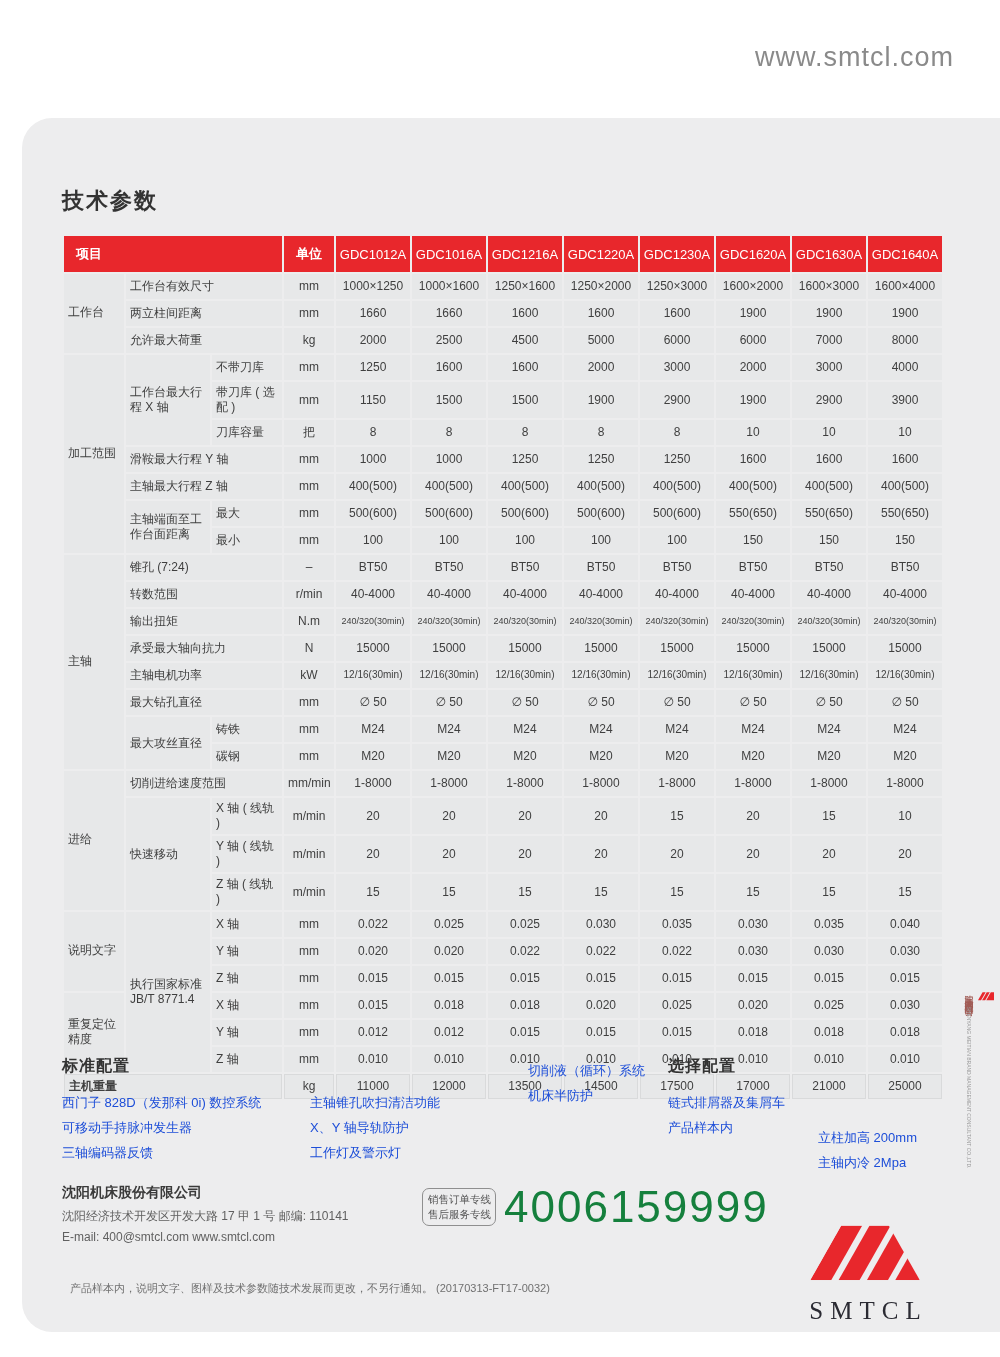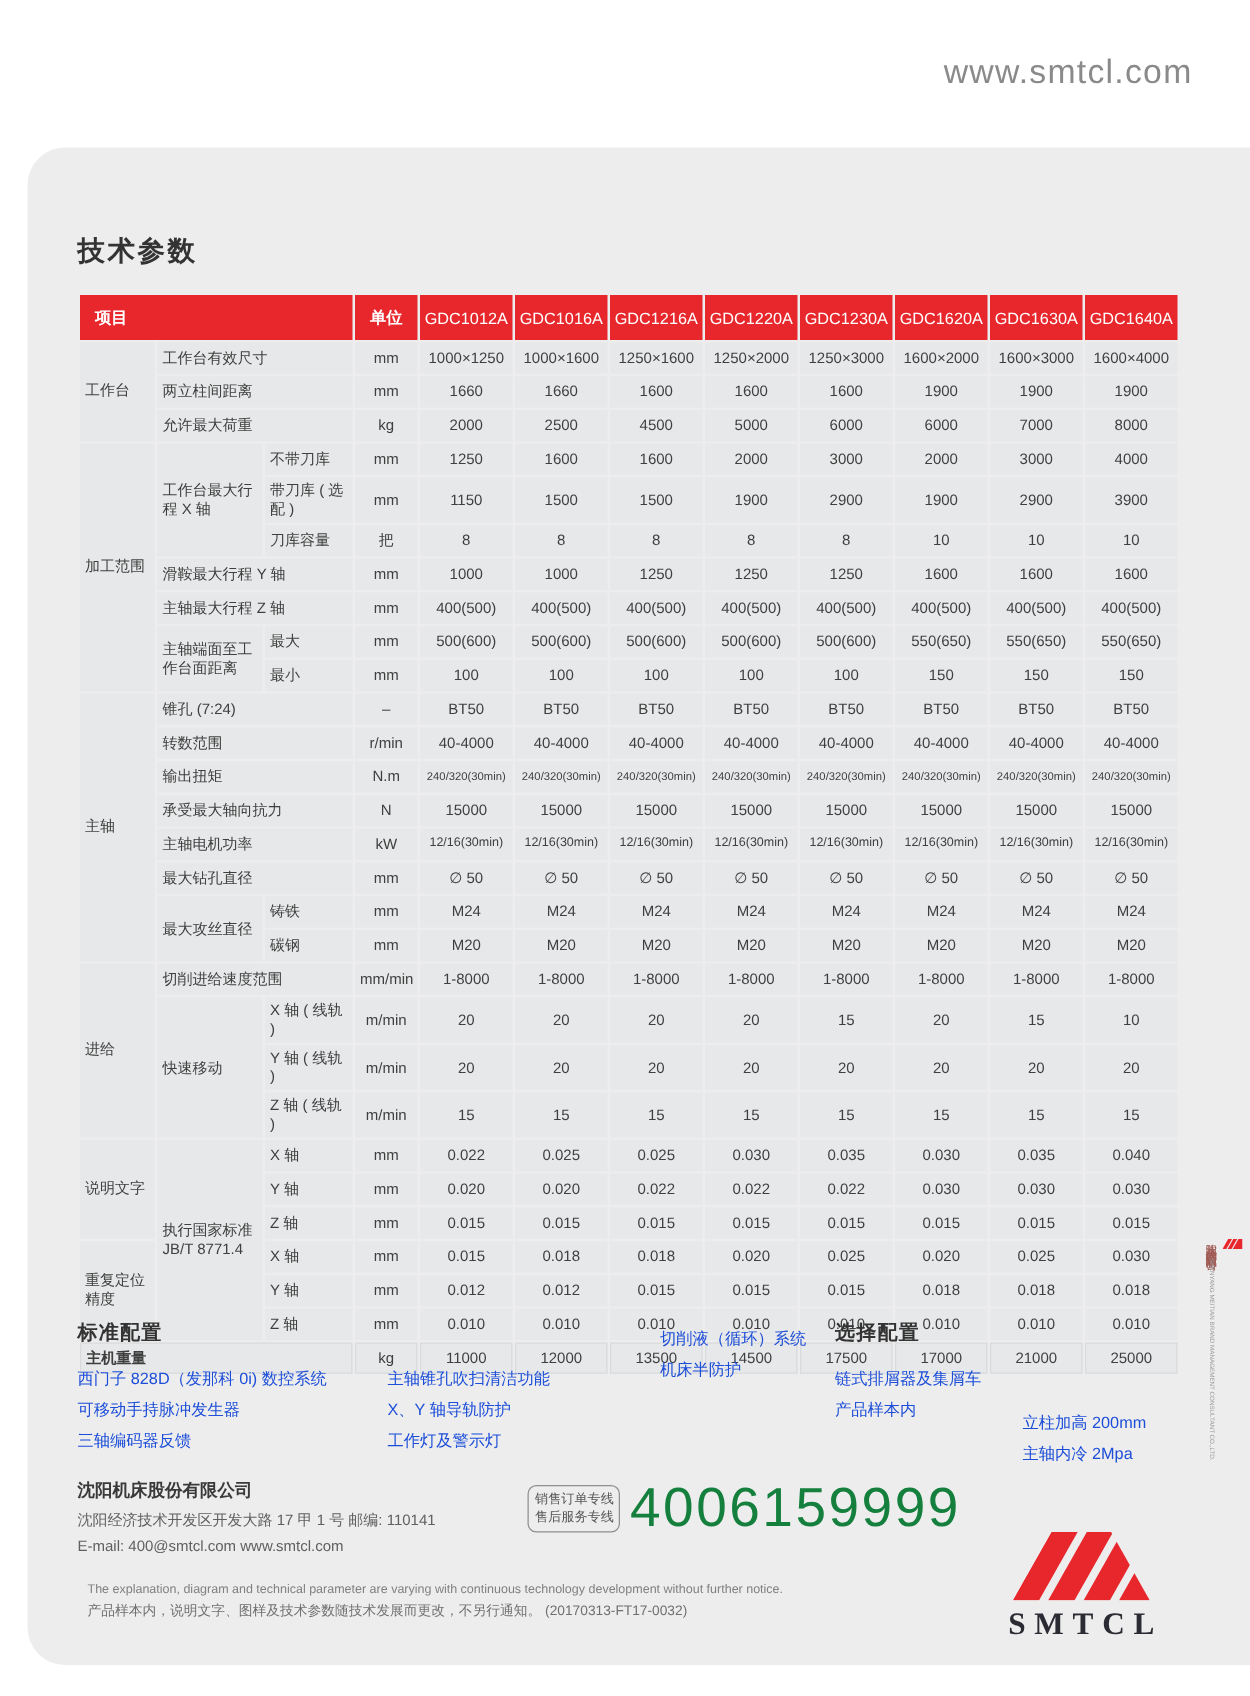--- a/index.html
+++ b/index.html
@@ -41,21 +41,21 @@
 
   .hotline-box { position:absolute; left:400px; top:1070px; width:74px; height:38px; border:1px solid #8f8f8f; border-radius:7px; padding:3px 5px; }
   .hotline-box div { font-size:10.5px; color:#555; line-height:15px; white-space:nowrap; }
   .phone { position:absolute; left:482px; top:1064px; font-size:44px; font-weight:300; color:#15803d; letter-spacing:2px; }
 
   .disclaimer-en { position:absolute; left:48px; top:1148px; font-size:10px; color:#808080; }
   .disclaimer-cn { position:absolute; left:48px; top:1163px; font-size:11px; color:#707070; }
 
   .logo { position:absolute; left:768px; top:1102px; width:150px; text-align:center; }
   .logo svg { display:block; margin:0 auto; }
-  .logo-text { font-family:"Liberation Serif","DejaVu Serif",serif; font-size:25px; font-weight:bold; color:#2b2b33; letter-spacing:7px; margin-top:2px; padding-left:7px; }
+  .logo-text { font-family:"Liberation Serif","DejaVu Serif",serif; font-size:25px; font-weight:normal; color:#2b2b33; letter-spacing:7px; margin-top:13px; padding-left:7px; }
 
   .vertical-credit { position:absolute; right:6px; top:988px; writing-mode:vertical-rl; text-align:left; height:330px; }
   .vertical-credit .mini-logo { writing-mode:horizontal-tb; display:block; margin-bottom:4px; }
   .vc-cn { font-size:9px; color:#a05b55; letter-spacing:1px; }
   .vc-en { font-size:5px; color:#9a9a9a; letter-spacing:0; }
 </style>
 </head>
 <body>
 
 <div class="page">
@@ -489,21 +489,20 @@
     <div class="company">沈阳机床股份有限公司</div>
     <div class="address">沈阳经济技术开发区开发大路 17 甲 1 号  邮编:  110141</div>
     <div class="email">E-mail:  400@smtcl.com   www.smtcl.com</div>
 
     <div class="hotline-box">
       <div>销售订单专线</div>
       <div>售后服务专线</div>
     </div>
     <div class="phone">4006159999</div>
 
-    <div class="disclaimer-en">The explanation, diagram and technical parameter are varying with continuous technology development without further notice.</div>
     <div class="disclaimer-cn">产品样本内，说明文字、图样及技术参数随技术发展而更改，不另行通知。  (20170313-FT17-0032)</div>
 
     <div class="logo">
       <span>
         <svg width="112" height="64" viewBox="0 0 120 70">
           <defs>
               <clipPath id="trap">
                 <polygon points="0,66 34,6 86,6 120,66"></polygon>
               </clipPath>
             </defs>

